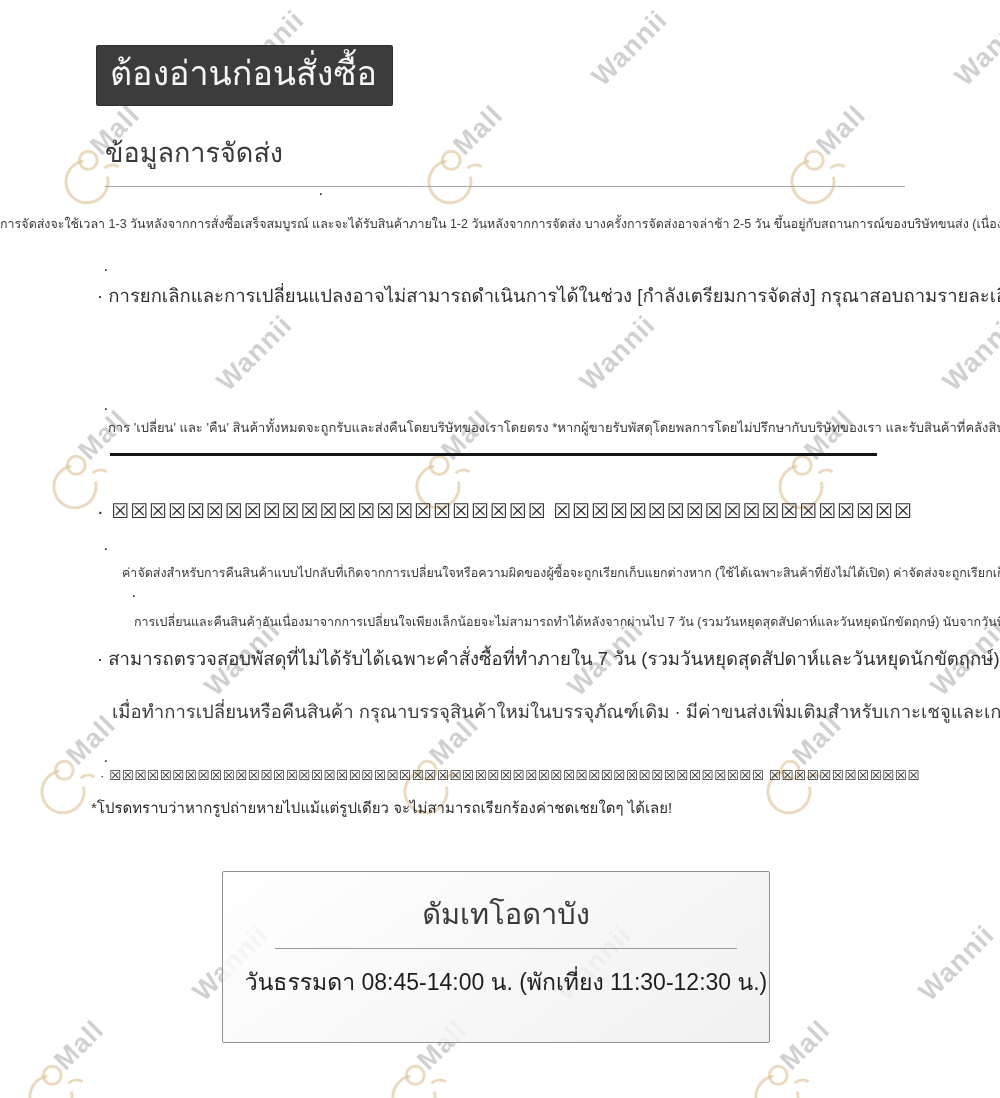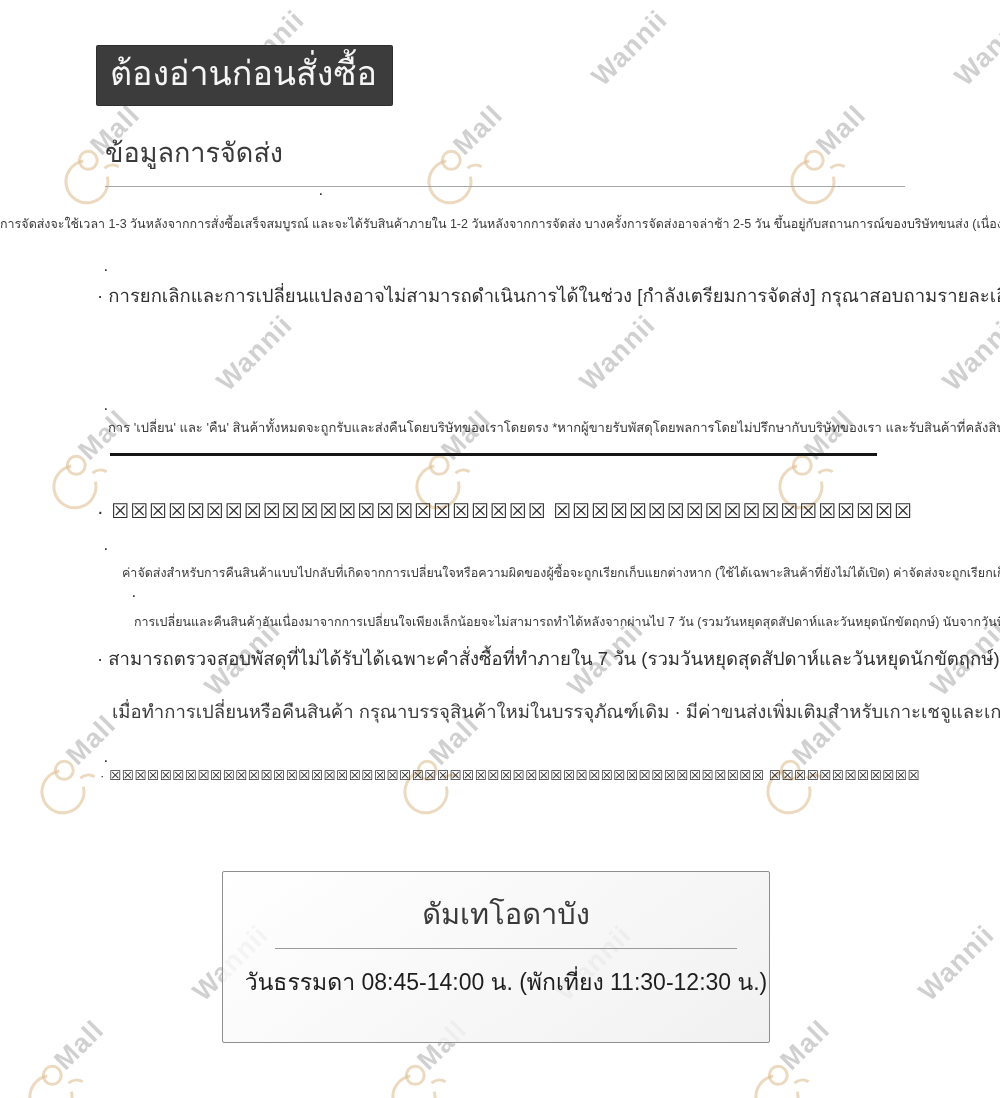--- a/index.html
+++ b/index.html
@@ -187,20 +187,21 @@
     <span class="abs dot" style="left:131px;top:586px;">·</span>
     <div class="abs small-note" style="left:134px;top:612px;">การเปลี่ยนและคืนสินค้าอันเนื่องมาจากการเปลี่ยนใจเพียงเล็กน้อยจะไม่สามารถทำได้หลังจากผ่านไป 7 วัน (รวมวันหยุดสุดสัปดาห์และวันหยุดนักขัตฤกษ์) นับจากวันที่จัดส่งสินค้าเสร็จสิ้น</div>
 
     <div class="abs mid-note" style="left:97px;top:644px;">· สามารถตรวจสอบพัสดุที่ไม่ได้รับได้เฉพาะคำสั่งซื้อที่ทำภายใน 7 วัน (รวมวันหยุดสุดสัปดาห์และวันหยุดนักขัตฤกษ์) นับจากวันที่เสร็จสิ้นการจัดส่ง</div>
 
     <div class="abs mid-note" style="left:112px;top:697px;color:#3d3d3d;">เมื่อทำการเปลี่ยนหรือคืนสินค้า กรุณาบรรจุสินค้าใหม่ในบรรจุภัณฑ์เดิม · มีค่าขนส่งเพิ่มเติมสำหรับเกาะเชจูและเกาะห่างไกล</div>
 
     <span class="abs dot" style="left:103px;top:751px;">·</span>
     <div class="abs tofu" style="left:100px;top:767px;font-size:13.5px;letter-spacing:0.5px;">· ☒☒☒☒☒☒☒☒☒☒☒☒☒☒☒☒☒☒☒☒☒☒☒☒☒☒☒☒☒☒☒☒☒☒☒☒☒☒☒☒☒☒☒☒☒☒☒☒☒☒☒☒ ☒☒☒☒☒☒☒☒☒☒☒☒</div>
 
+    <div class="abs" style="left:91px;top:796px;font-size:15px;color:#2e2e2e;">*โปรดทราบว่าหากรูปถ่ายหายไปแม้แต่รูปเดียว จะไม่สามารถเรียกร้องค่าชดเชยใดๆ ได้เลย!</div>
 
     <div class="abs hours-box">
       <div class="hours-title">ดัมเทโอดาบัง</div>
       <div class="hours-divider"></div>
       <div class="hours-schedule">วันธรรมดา 08:45-14:00 น. (พักเที่ยง 11:30-12:30 น.)</div>
     </div>
 
   </div>
 </div>
 

